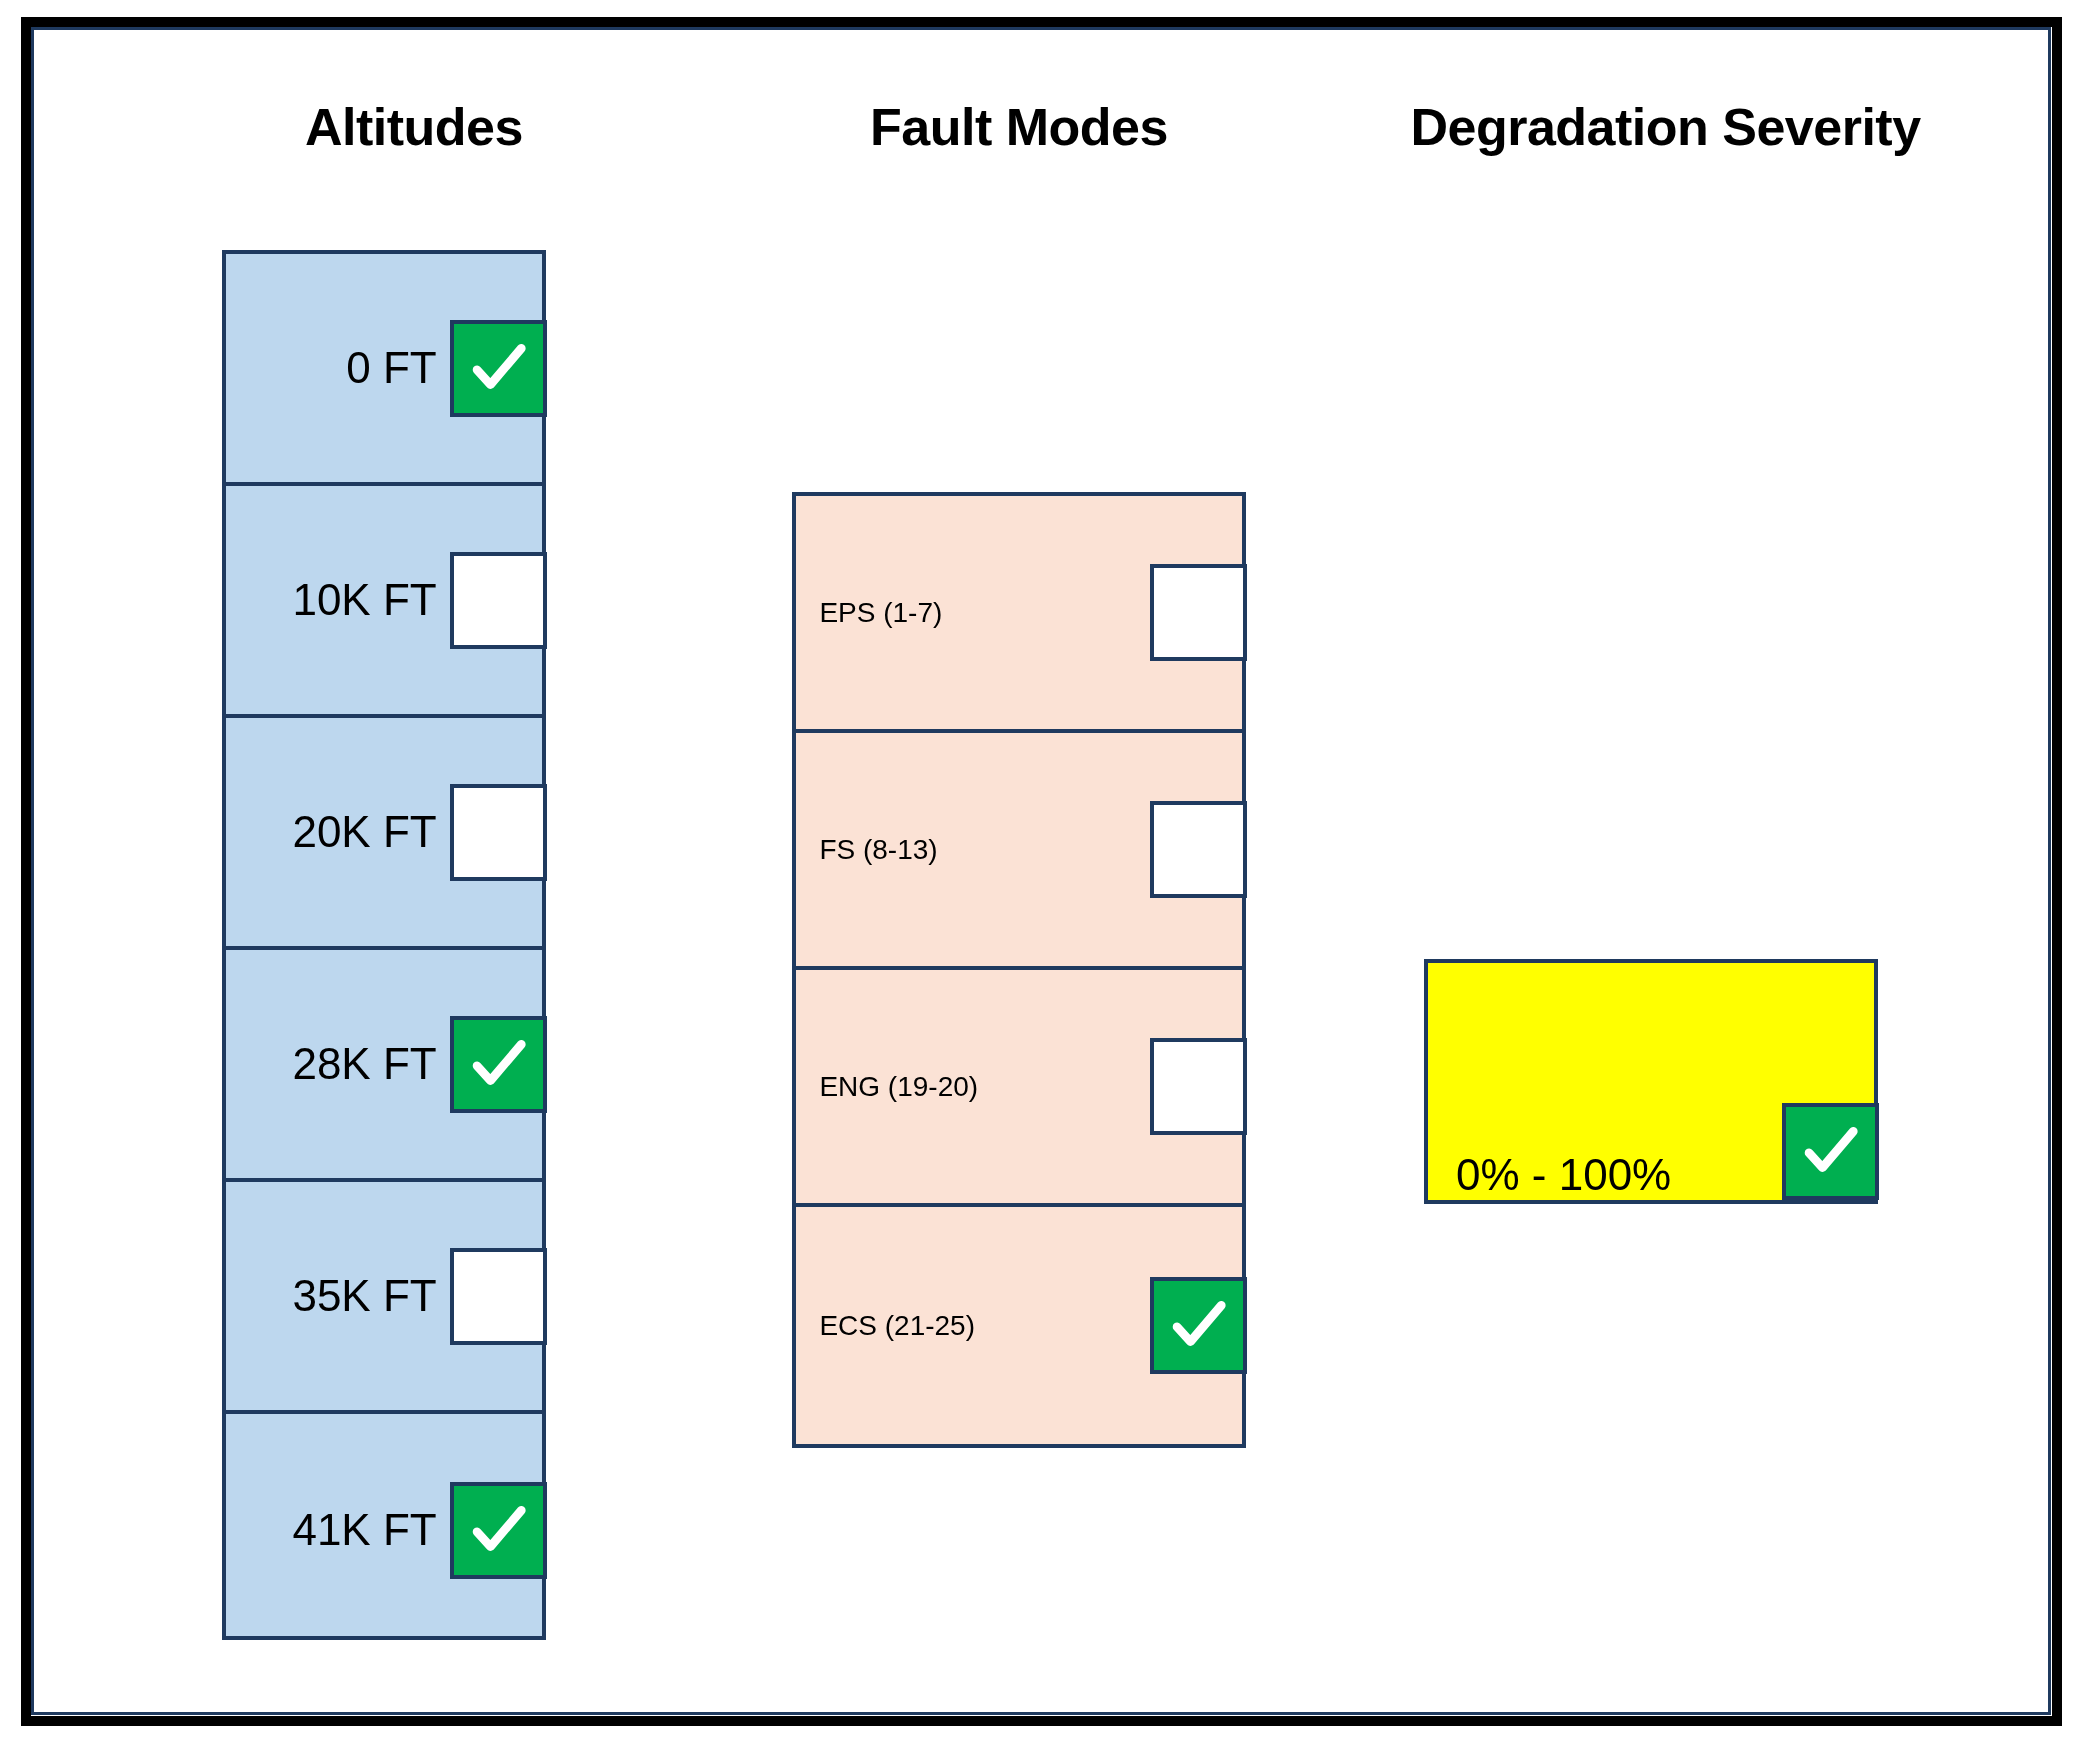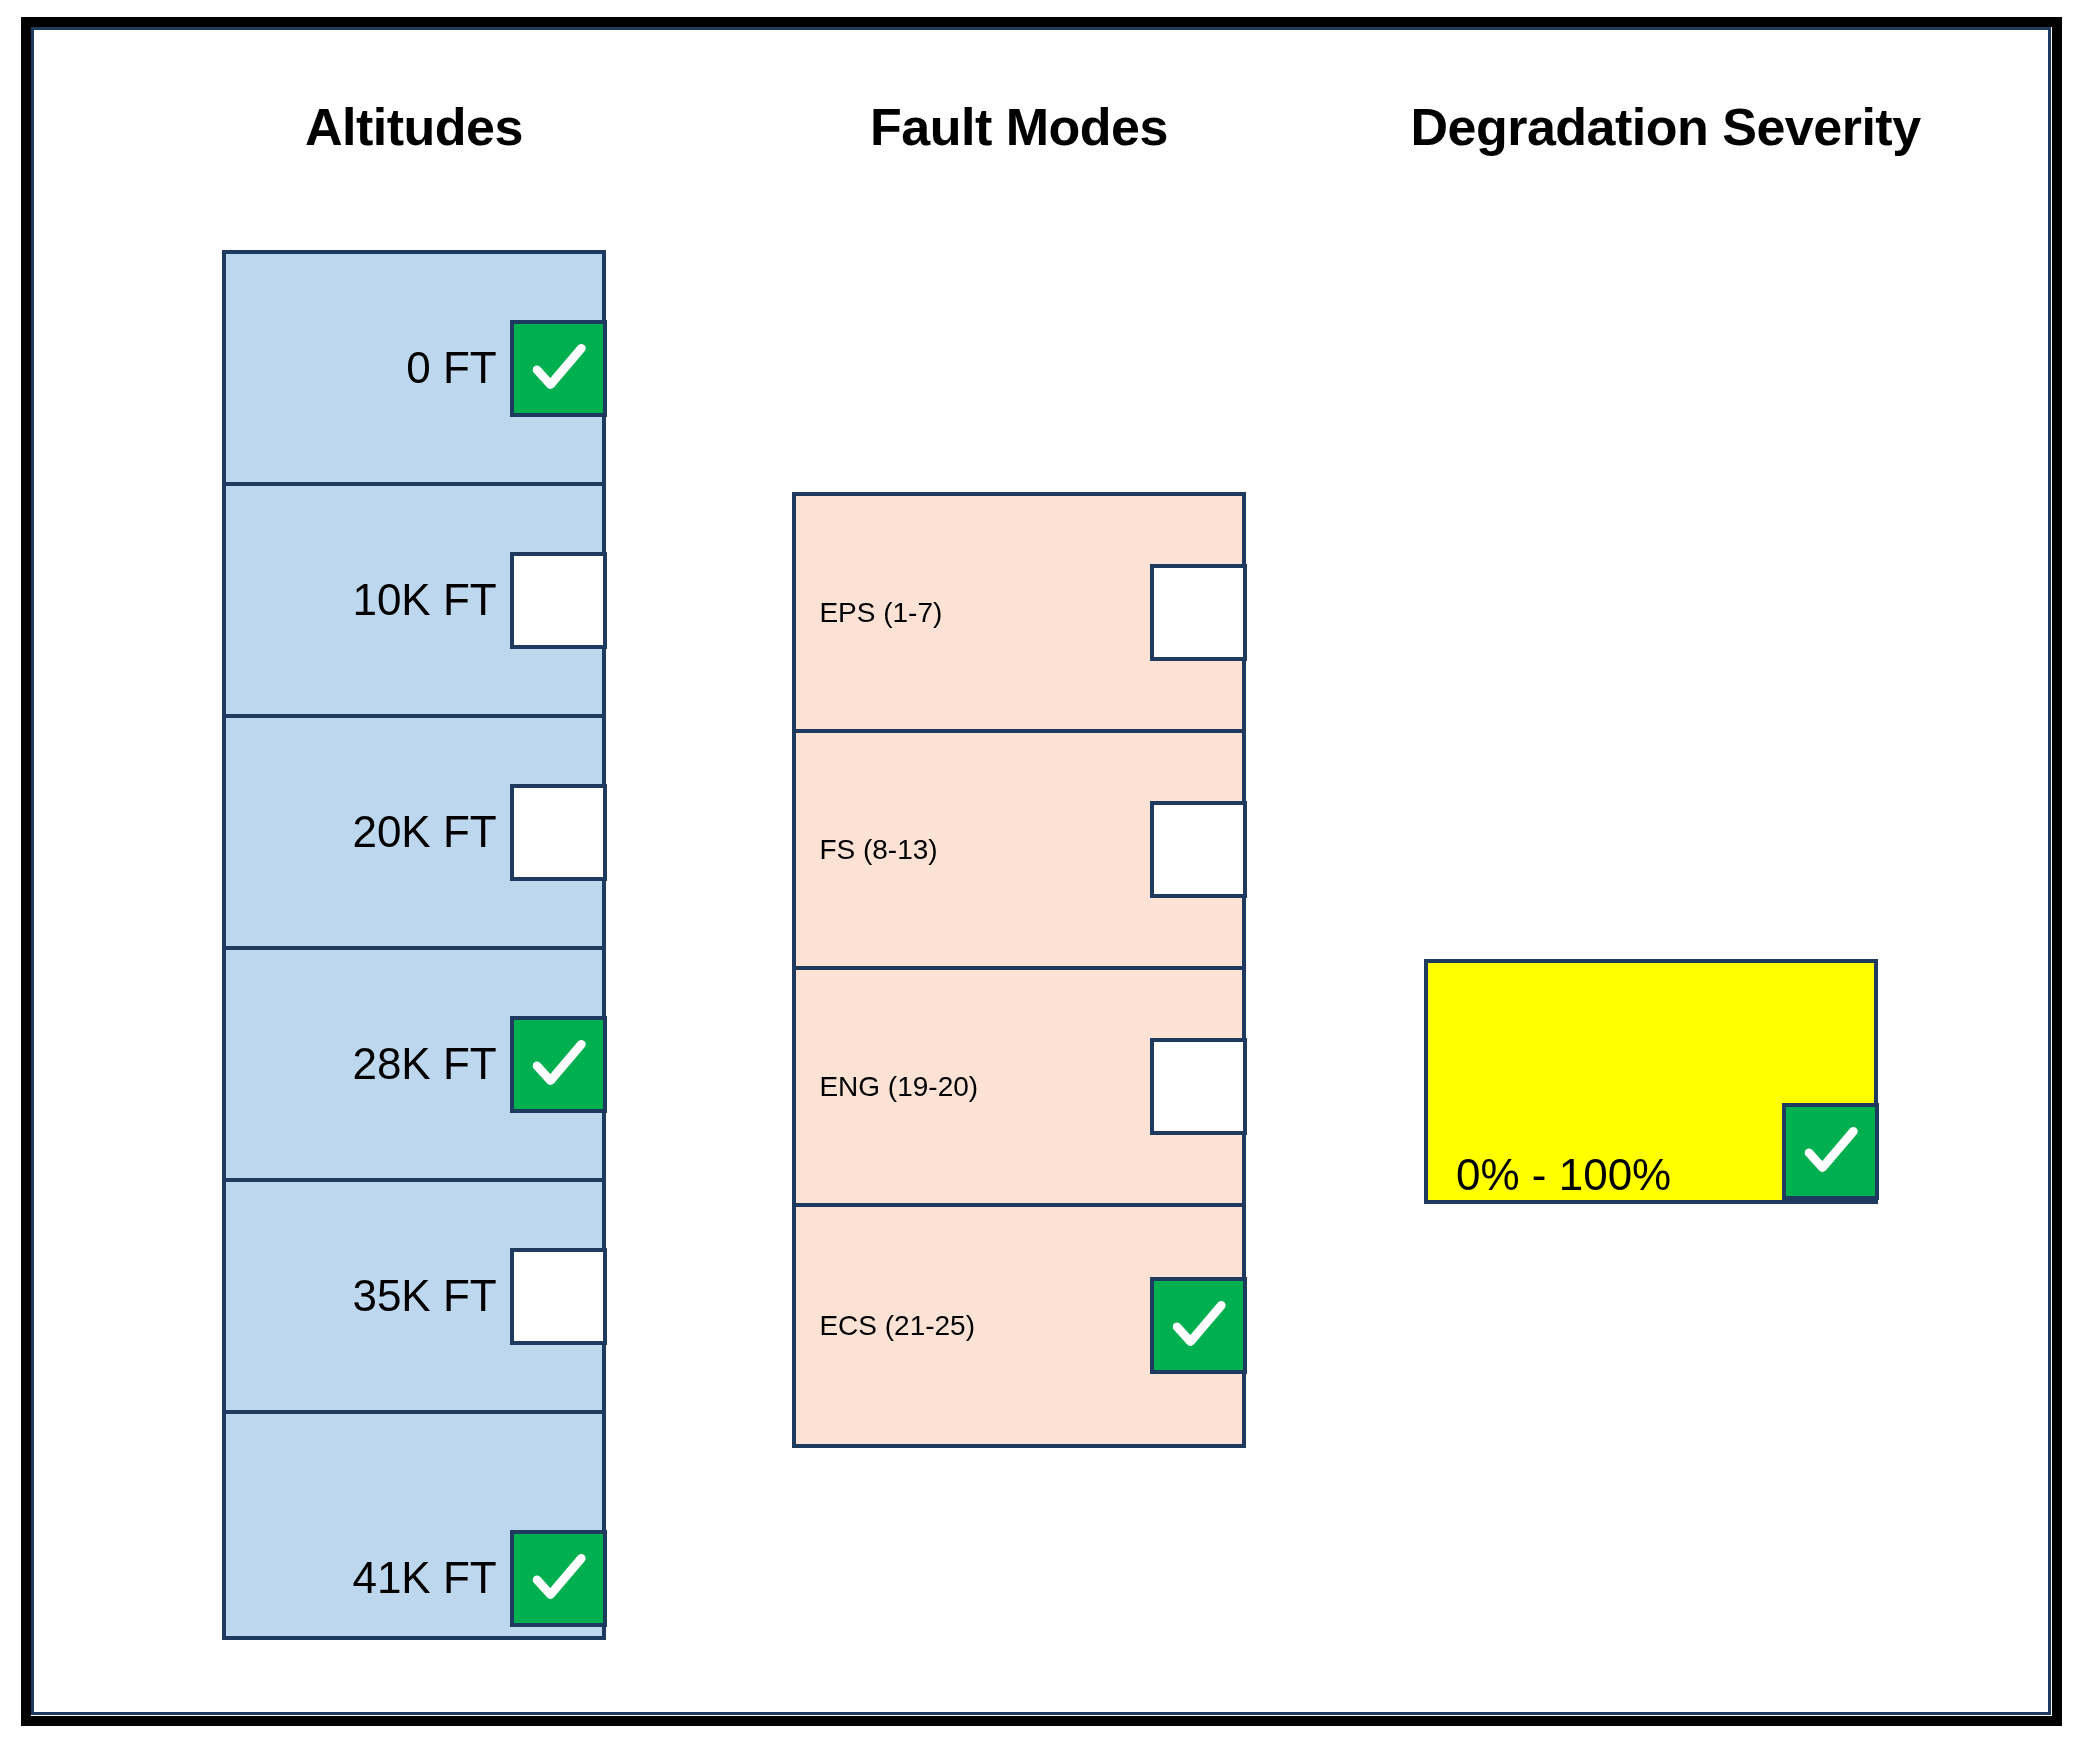--- a/index.html
+++ b/index.html
@@ -58,34 +58,34 @@
   .group-box {
     position: absolute;
     box-sizing: border-box;
     border: 4.7px solid #1F3A5F;
   }
 
   
   #altitudes-group {
     left: 222px;
     top: 250px;
-    width: 384px;
+    width: 324px;
     height: 1390px;
     background: #BDD7EE;
   }
   #altitudes-group .opt-row {
     position: relative;
     box-sizing: border-box;
     height: 232px;
     border-bottom: 4.7px solid #1F3A5F;
     display: flex;
     align-items: center;
     justify-content: flex-end;
   }
-  #altitudes-group .opt-row:last-child { border-bottom: none; margin-top: 48px; }
+  #altitudes-group .opt-row:last-child { border-bottom: none; }
   #altitudes-group .opt-label {
     font-size: 44px;
     color: #000000;
     white-space: nowrap;
     padding-right: 13px;
   }
 
   
   #fault-modes-group {
     left: 792px;

